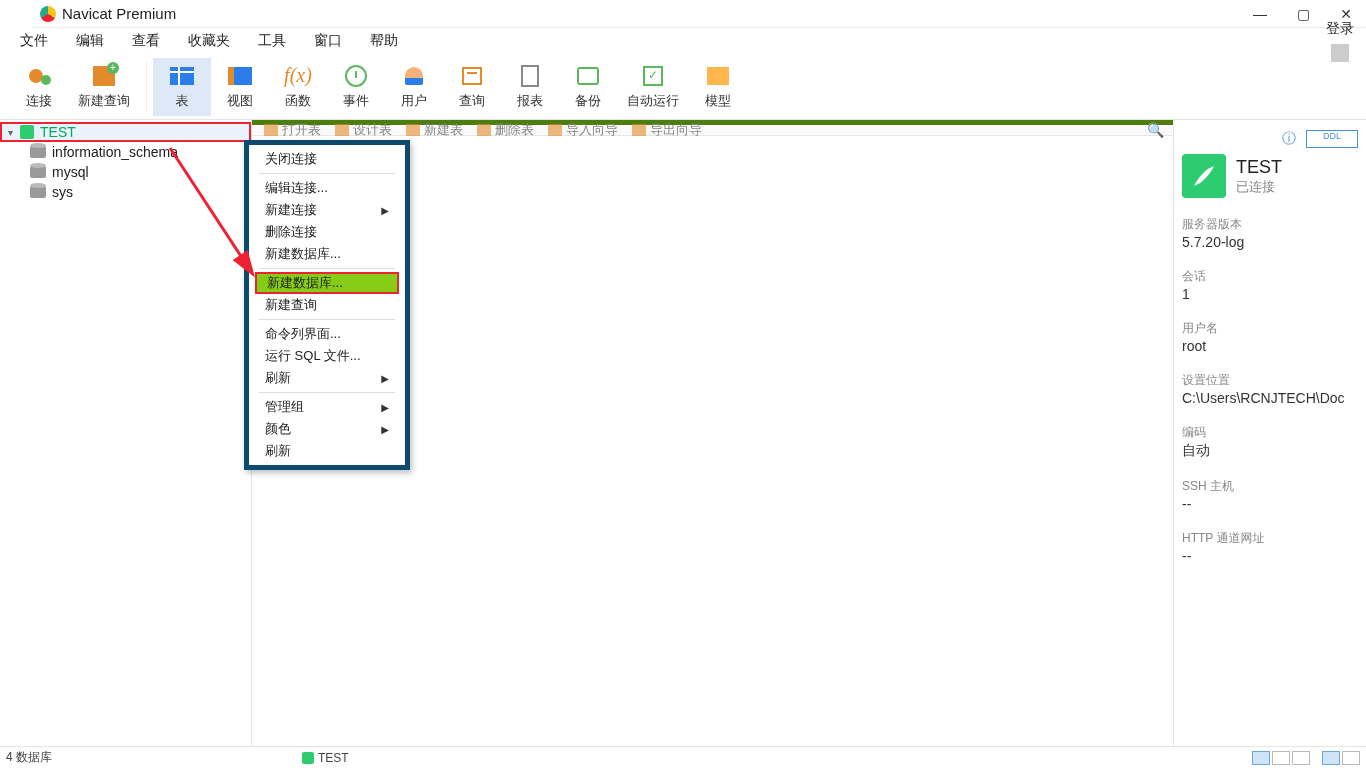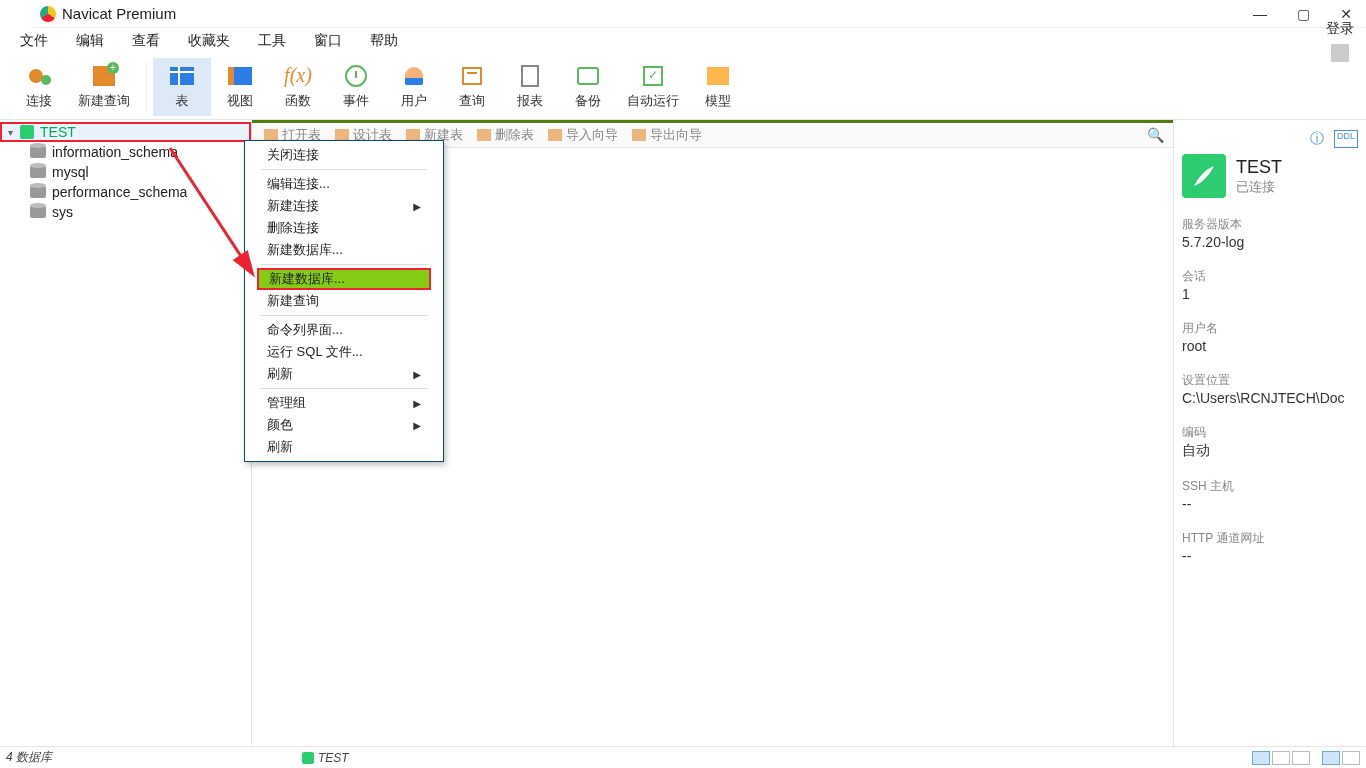--- a/index.html
+++ b/index.html
@@ -58,45 +58,45 @@
 .tree-row .dbicon::before{content:"";position:absolute;top:-3px;left:0;right:0;height:5px;border-radius:50%;background:#bbb;}
 .tree-root { background:#eaf3fd; border:2px solid #e23; }
 .tree-root .connicon { width:14px; height:14px; background:#2ecc71; margin-right:6px; border-radius:2px; }
 .tree-root .lbl { color:#0a5; font-weight:400; font-size:14px;}
 .tree .child { padding-left:30px; }
 
 
 .mainpane { flex:1; display:flex; flex-direction:column; border-right:1px solid #e5e5e5; position:relative;}
 .tabs { height:26px; display:flex; align-items:flex-end; padding-left:6px; }
 .tab { padding:4px 16px; border:1px solid #ccc; border-bottom:none; background:#f7f7f7; font-size:13px; border-radius:3px 3px 0 0;}
-.objtoolbar { height:28px; border-top:3px solid #4d7c0f; border-bottom:1px solid #e5e5e5; display:flex; align-items:center; gap:6px; padding:0 8px; background:#fafafa; font-size:13px; color:#888;}
+.objtoolbar { height:16px; border-top:5px solid #4d7c0f; border-bottom:1px solid #e5e5e5; display:flex; align-items:center; gap:6px; padding:0 8px; background:#fafafa; font-size:13px; color:#888;}
 .objtoolbar .obtn { display:flex; align-items:center; gap:4px; padding:2px 4px;}
 .objtoolbar .oicon { width:14px; height:12px; background:#e38b2c; opacity:.6;}
 .objtoolbar input.search { margin-left:auto; width:160px; border:none; background:transparent; outline:none;}
 .objtoolbar .searchicon { color:#999; font-size:14px; margin-left:6px;}
 
 
-.ctxmenu { position:absolute; left:244px; top:140px; width:200px; background:#fff; border:1px solid #0c4a6e; box-shadow:2px 3px 6px rgba(0,0,0,.25); z-index:50; padding:3px 12px;}
+.ctxmenu { position:absolute; left:244px; top:140px; width:166px; background:#fff; border:5px solid #0c4a6e; box-shadow:2px 3px 6px rgba(0,0,0,.25); z-index:50; padding:3px 6px;}
 .ctxmenu .citem { height:22px; display:flex; align-items:center; padding:0 10px; font-size:13px; position:relative;}
 .ctxmenu .citem.sel { background:#84cc16; border:2px solid #e23; }
 .ctxmenu .citem .sub { margin-left:auto; font-size:10px; color:#333;}
 .ctxmenu .sep { height:1px; background:#ddd; margin:3px 4px;}
 
 
 .infop { width:192px; padding:10px 8px; font-size:13px; color:#555; overflow:hidden;}
 .infop .toprow { display:flex; justify-content:flex-end; gap:10px; font-size:14px; color:#4a90d9;}
 .infop .header { display:flex; align-items:center; gap:10px; margin-top:6px;}
 .infop .header .big { width:44px; height:44px; background:#2ecc71; border-radius:4px; display:flex; align-items:center; justify-content:center;}
 .infop .header .big svg { fill:#fff; }
 .infop .section { margin-top:18px; }
 .infop .klabel { color:#888; font-size:12px; }
 .infop .kval { color:#333; font-size:14px; margin-top:1px; word-break:break-all;}
 
 
-.statusbar { position:absolute; bottom:0; left:0; right:0; height:22px; border-top:1px solid #e5e5e5; display:flex; align-items:center; font-size:12px; color:#444; padding:0 6px;font-style:italic;}
+.statusbar { position:absolute; bottom:0; left:0; right:0; height:22px; border-top:1px solid #e5e5e5; display:flex; align-items:center; font-size:12px; color:#444; padding:0 6px;}
 .statusbar .sgap { width:250px; }
 .statusbar .connstat { display:flex; align-items:center; gap:4px;}
 .statusbar .connstat .dot { width:12px; height:12px; background:#2ecc71; border-radius:2px;}
 .statusbar .viewbtns { margin-left:auto; display:flex; gap:2px; align-items:center;}
 .statusbar .viewbtns span { width:18px; height:14px; border:1px solid #bbb; display:inline-block;}
 .statusbar .viewbtns .sel { background:#d0e4f7; border-color:#6aa8e0;}
 
 
 .arrow-ann { position:absolute; left:160px; top:140px; z-index:60; pointer-events:none;}
 </style>
@@ -215,24 +215,20 @@
       <div class="tree-row child">
           <span class="dbicon"></span>
           <span>information_schema</span>
         </div>
       <div class="tree-row child">
           <span class="dbicon"></span>
           <span>mysql</span>
         </div>
       <div class="tree-row child">
           <span class="dbicon"></span>
-          <span>performance_schema</span>
-        </div>
-      <div class="tree-row child">
-          <span class="dbicon"></span>
           <span>sys</span>
         </div>
     </div>
   </div>
 
   <div class="mainpane">
     <div class="objtoolbar">
       <div class="obtn">
           <span class="oicon"></span>
           <span>打开表</span>
@@ -258,21 +254,21 @@
           <span>导出向导</span>
         </div>
       <input class="search" placeholder="" style="">
       <span class="searchicon">🔍</span>
     </div>
   </div>
 
   <div class="infop">
     <div class="toprow">
       <span>ⓘ</span>
-      <span style="font-size:9px;border:1px solid #4a90d9;padding:0 2px;">DDL</span>
+      <span style="font-size:9px;border:1px solid #4a90d9;padding:0 16px;">DDL</span>
     </div>
     <div class="header">
       <div class="big">
         <svg width="30" height="30" viewBox="0 0 24 24">
             <path d="M4 20c4-8 10-14 16-16-4 8-10 14-16 16z"></path>
           </svg>
       </div>
       <div>
         <div style="font-size:18px;color:#222;">TEST</div>
         <div style="color:#888;">已连接</div>

